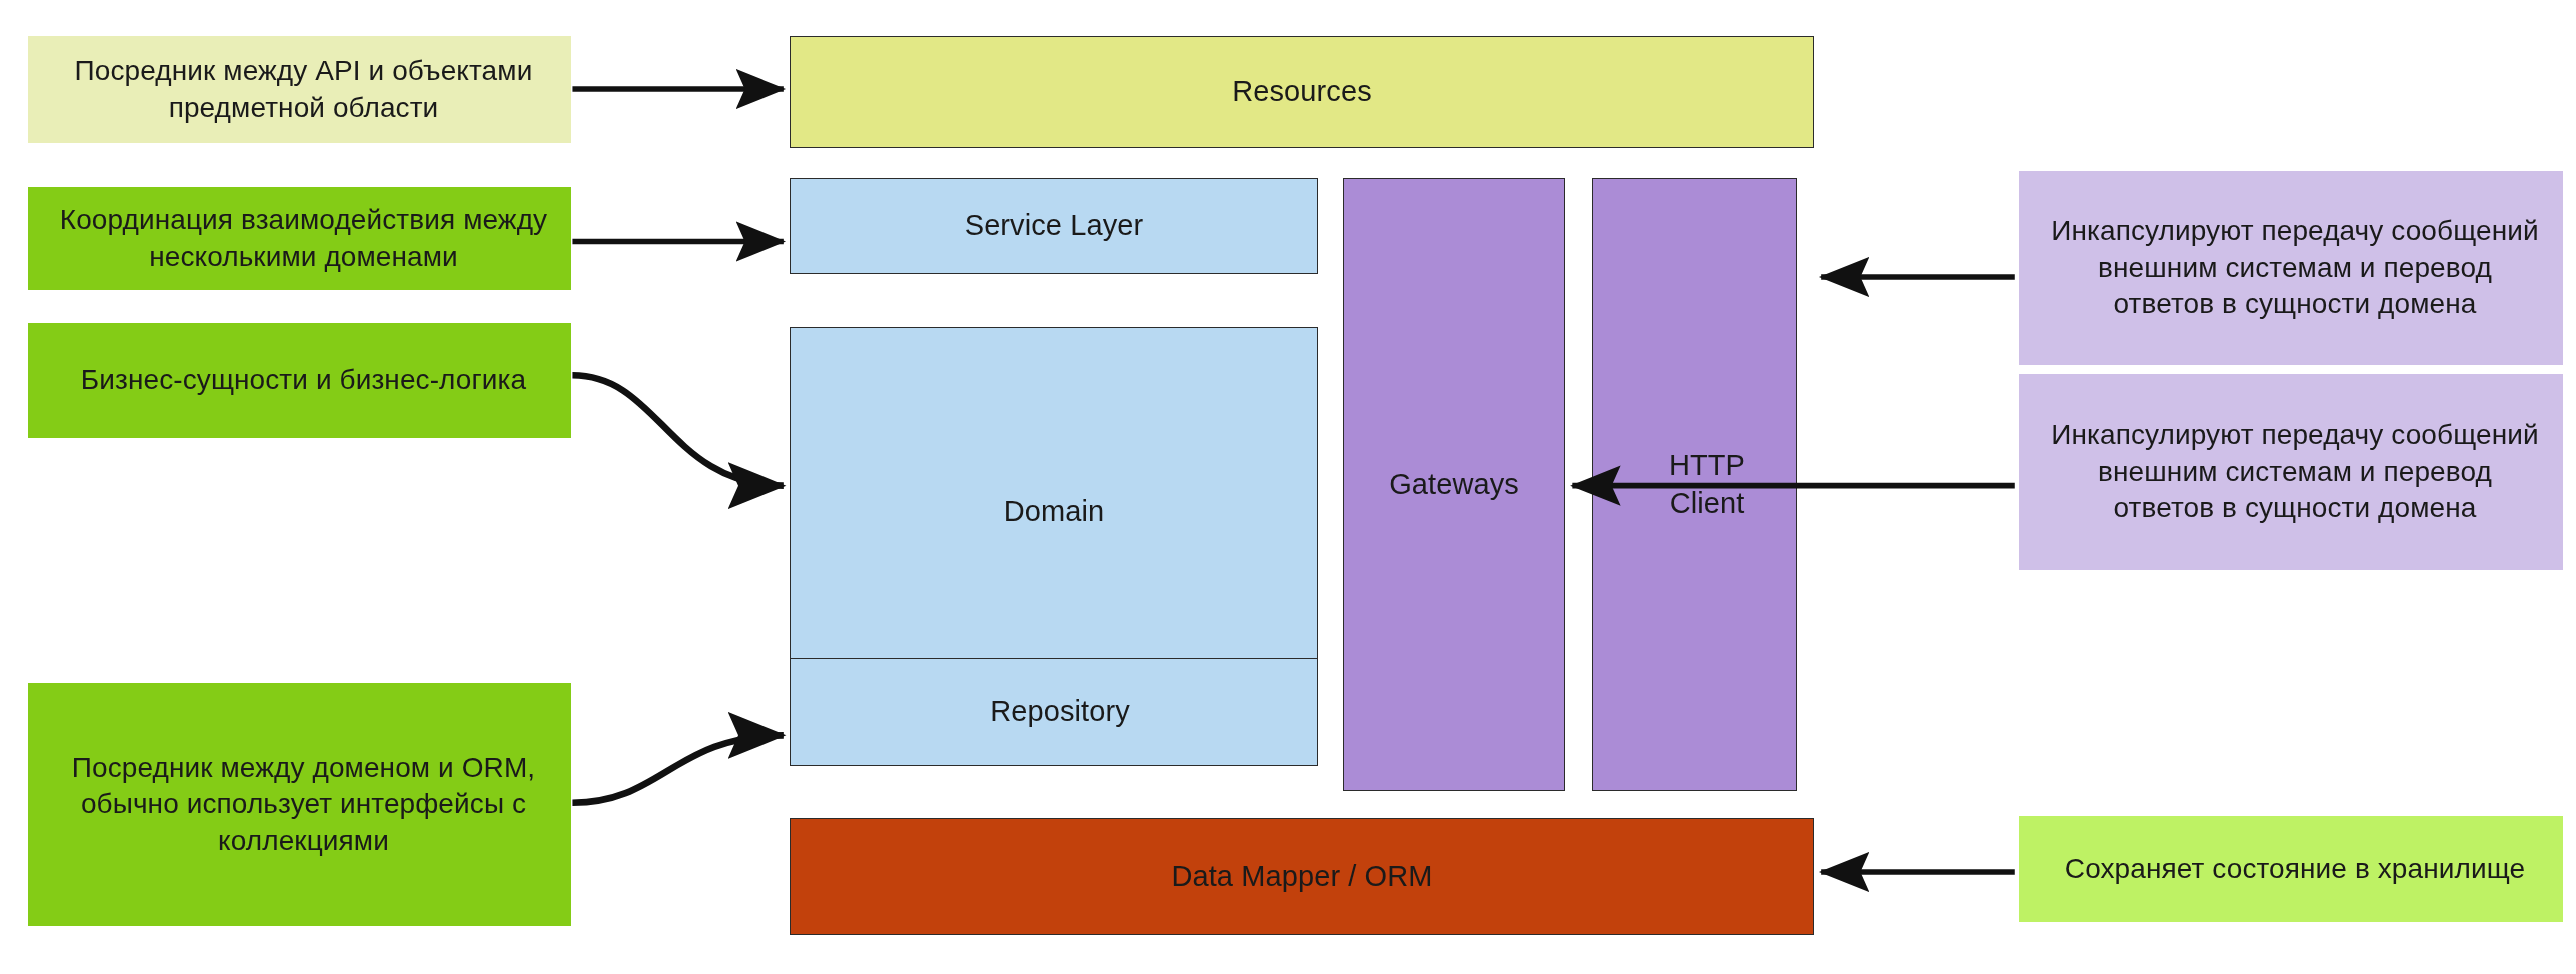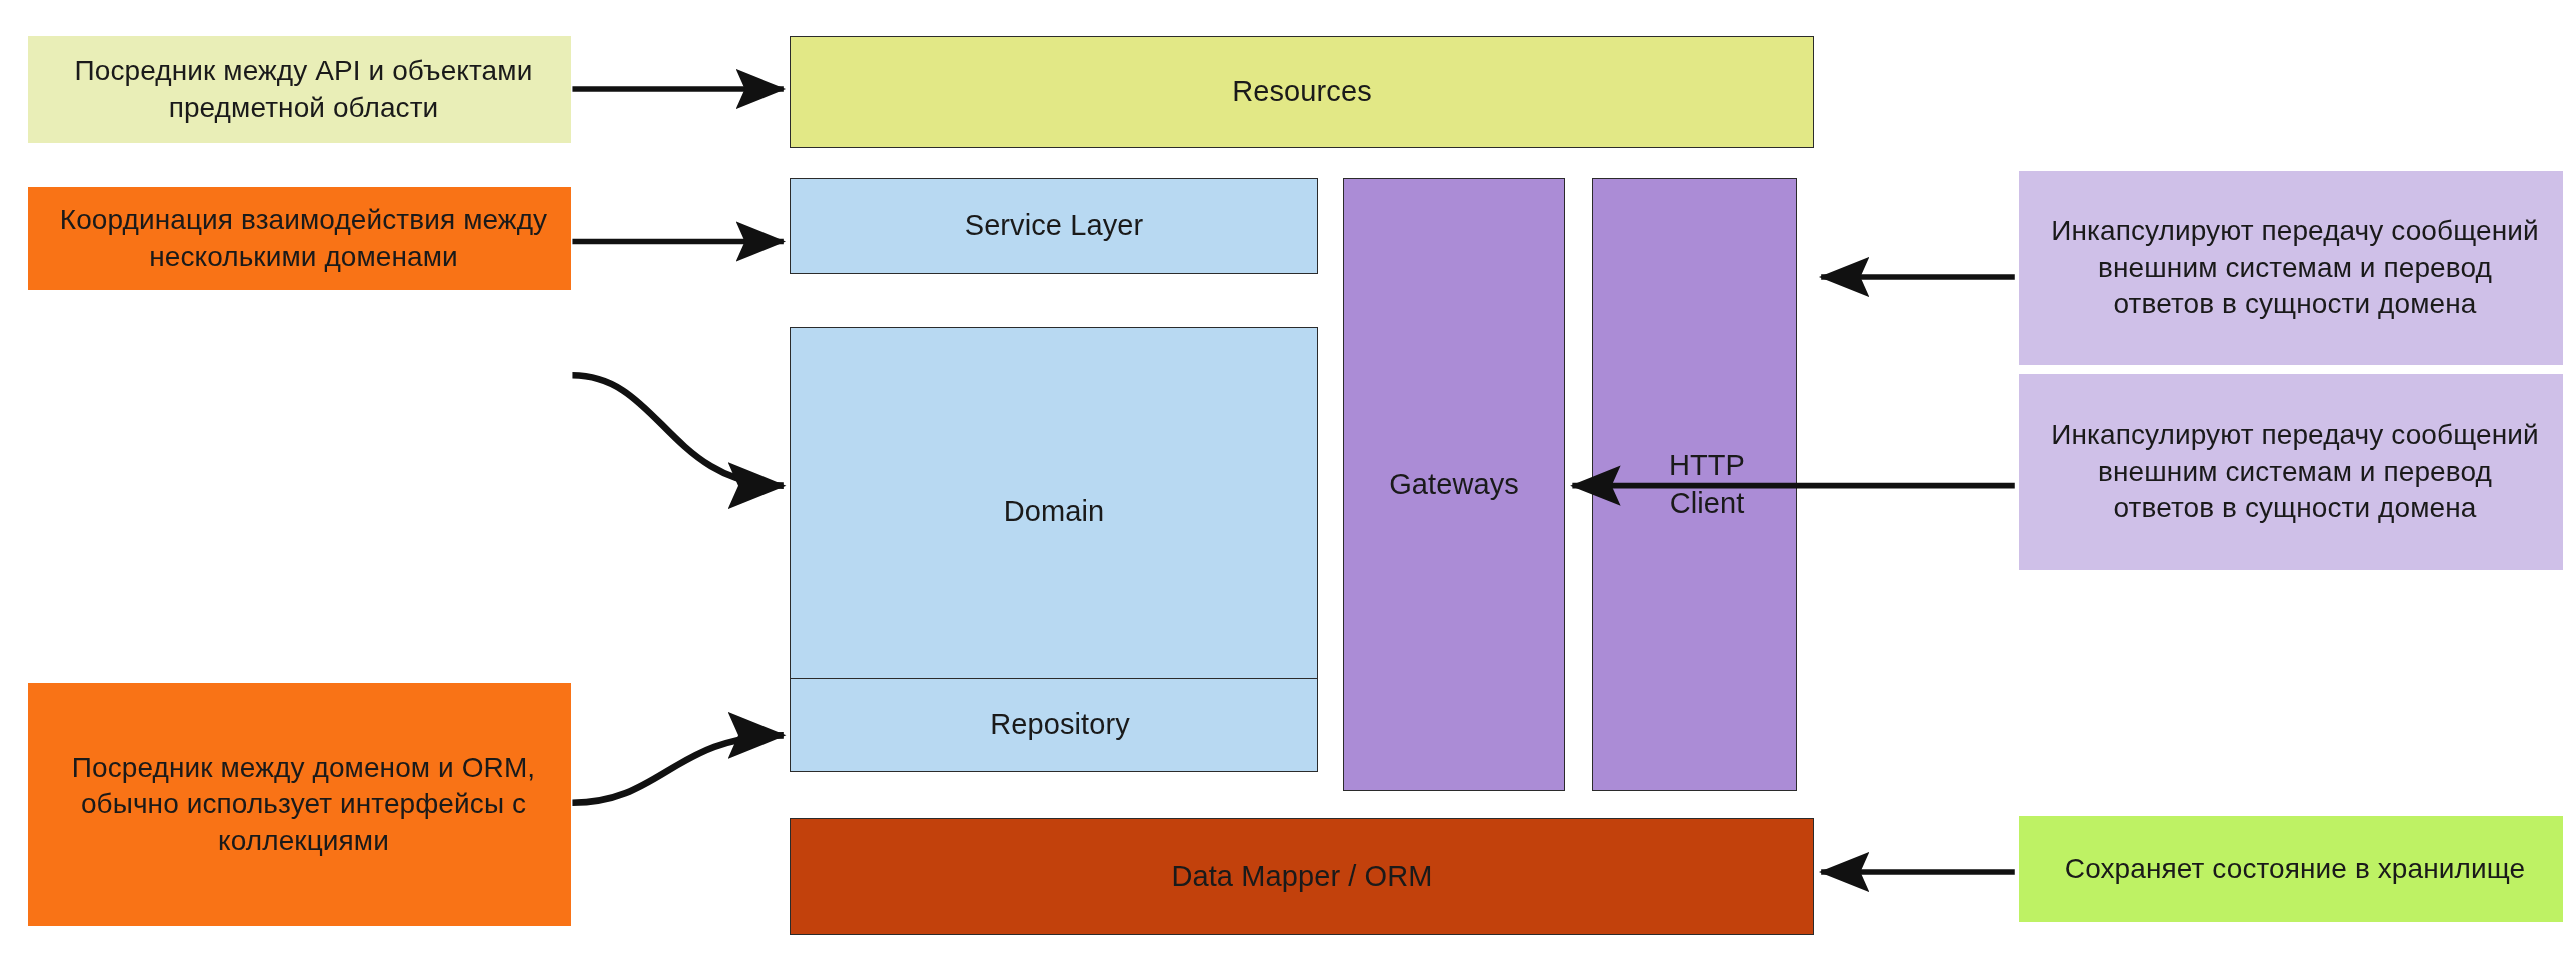--- a/index.html
+++ b/index.html
@@ -37,21 +37,21 @@
   .note {
     border: none;
     font-size: 28px;
     padding: 0 17px;
   }
   .fill-yellow  { background: #e2e886; }
   .fill-blue    { background: #b8d9f2; }
   .fill-purple  { background: #ab8cd6; }
   .fill-pink    { background: #c2410c; }
   .note-yellow  { background: #e9eeb7; }
-  .note-blue    { background: #f97316; }
+  .note-blue    { background: #84cc16; }
   .note-purple  { background: #cfc0e8; }
   .note-pink    { background: #bef264; }
 
   .svg-layer {
     position: absolute;
     left: 0;
     top: 0;
     width: 2576px;
     height: 975px;
     pointer-events: none;
@@ -60,30 +60,31 @@
 </style>
 </head>
 <body>
 
 <div id="canvas">
 
   <div class="box note note-yellow wrap" style="left:28px; top:36px; width:543px; height:107px;">Посредник между API и объектами предметной области</div>
 
   <div class="box note note-blue wrap" style="left:28px; top:187px; width:543px; height:103px;">Координация взаимодействия между несколькими доменами</div>
 
+  <div class="box note note-blue wrap" style="left:28px; top:323px; width:543px; height:115px;">Бизнес-сущности и бизнес-логика</div>
 
   <div class="box note note-blue wrap" style="left:28px; top:683px; width:543px; height:243px;">Посредник между доменом и ORM, обычно использует интерфейсы с коллекциями</div>
 
   <div class="box layer fill-blue" style="left:790px; top:178px; width:528px; height:96px;">Service Layer</div>
 
   <div class="box layer fill-yellow" style="left:790px; top:36px; width:1024px; height:112px;">Resources</div>
 
   <div class="box layer fill-blue" style="left:790px; top:327px; width:528px; height:369px;">Domain</div>
 
-  <div class="box layer fill-blue" style="left:790px; top:678px; width:528px; height:94px;padding-left:12px;">Repository</div>
+  <div class="box layer fill-blue" style="left:790px; top:658px; width:528px; height:108px;padding-left:12px;">Repository</div>
 
   <div class="box layer fill-pink" style="left:790px; top:818px; width:1024px; height:117px;">Data Mapper / ORM</div>
 
   <div class="box layer fill-purple" style="left:1343px; top:178px; width:222px; height:613px;">Gateways</div>
 
   <div class="box layer fill-purple wrap" style="left:1592px; top:178px; width:205px; height:613px;">HTTP
 Client</div>
 
   <div class="box note note-purple wrap" style="left:2019px; top:171px; width:544px; height:194px;">Инкапсулируют передачу сообщений внешним системам и перевод ответов в сущности домена</div>
 

